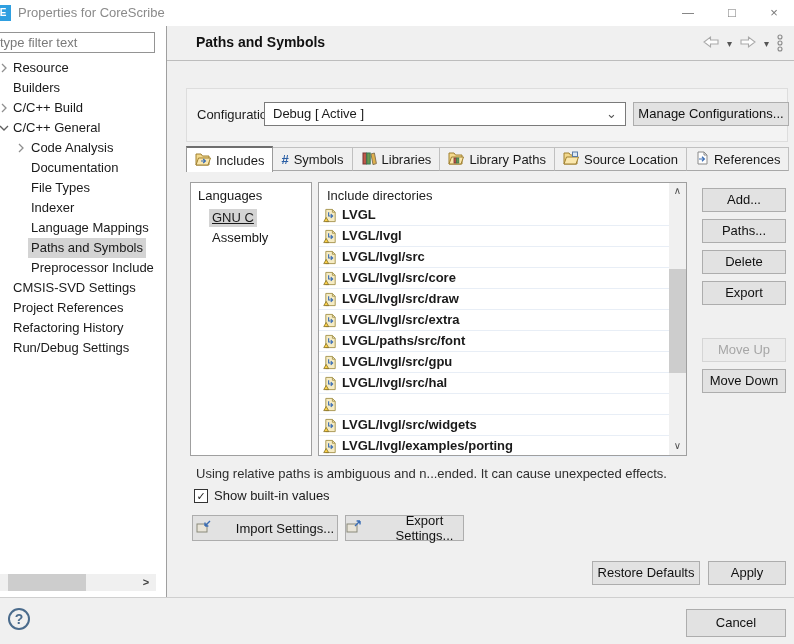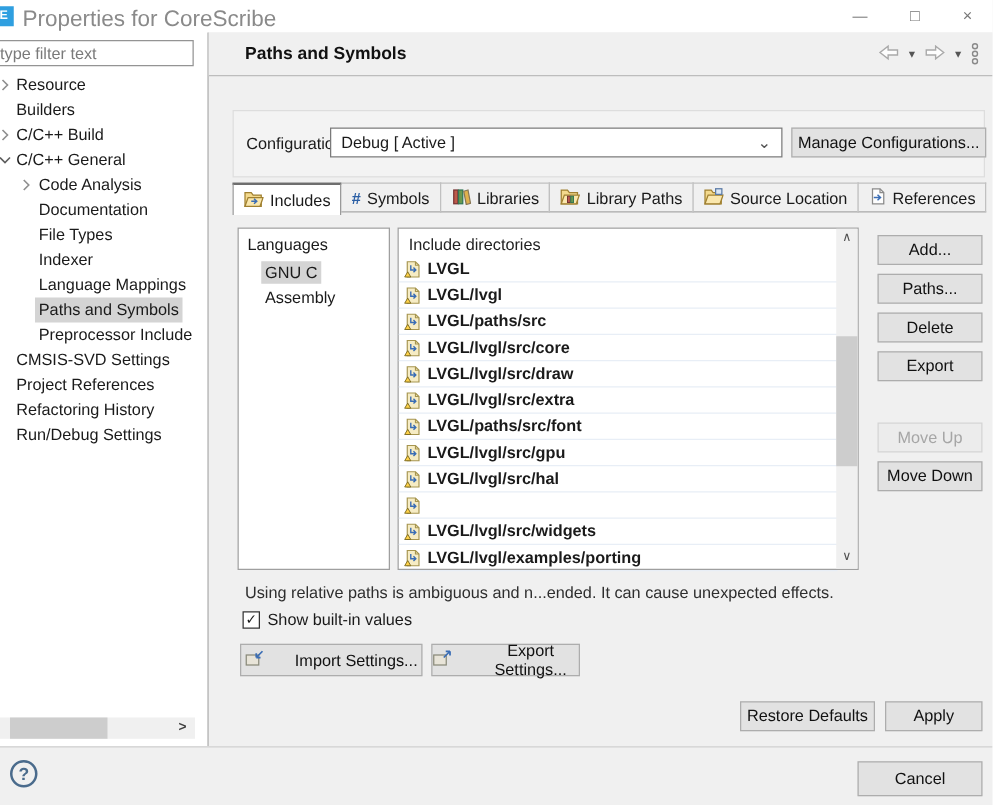--- a/index.html
+++ b/index.html
@@ -3,21 +3,21 @@
 <meta charset="utf-8">
 <style>
   * { margin:0; padding:0; box-sizing:border-box; }
   html,body { width:794px; height:644px; overflow:hidden; }
   body { font-family:"Liberation Sans", sans-serif; font-size:13px; color:#1a1a1a; background:#fff; position:relative; }
   .win { position:absolute; inset:0; background:#fff; }
 
   
   .titlebar { position:absolute; left:0; top:0; width:794px; height:26px; background:#fff; }
   .app-icon { position:absolute; left:-5px; top:5px; width:16px; height:16px; background:#2f9fe0; color:#fff; font-size:10px; font-weight:bold; text-align:center; line-height:16px; }
-  .title-text { position:absolute; left:18px; top:5px; color:#8a8a8a; font-size:18px; }
+  .title-text { position:absolute; left:18px; top:5px; color:#8a8a8a; font-size:13px; }
   .win-btn { position:absolute; top:0; width:40px; height:26px; text-align:center; line-height:26px; color:#777; font-size:12px; }
   .win-btn.min { left:668px; }
   .win-btn.max { left:712px; font-size:13px; }
   .win-btn.close { left:754px; font-size:13px; }
 
   
   .sidebar { position:absolute; left:0; top:26px; width:166px; height:571px; background:#fff; overflow:hidden; }
   .v-divider { position:absolute; left:166px; top:26px; width:1px; height:571px; background:#9f9f9f; }
   .filter-input { position:absolute; left:-6px; top:6px; width:161px; height:21px; border:1px solid #949494; background:#fff; padding:0 5px; font-family:"Liberation Sans",sans-serif; font-size:13px; color:#444; }
   .filter-input::placeholder { color:#7a7a7a; opacity:1; }
@@ -45,21 +45,21 @@
   .dots svg { display:block; }
 
   .config-group { position:absolute; left:19px; top:62px; width:602px; height:54px; background:#f3f3f3; border:1px solid #dddddd; }
   .config-label { position:absolute; left:10px; top:18px; }
   .combo { position:absolute; left:77px; top:13px; width:362px; height:24px; background:#fff; border:1px solid #7a7a7a; line-height:22px; padding:0 8px; }
   .combo .chev { position:absolute; right:8px; top:0; color:#555; }
   .btn { background:#e2e2e2; border:1px solid #adadad; font-family:"Liberation Sans",sans-serif; font-size:13px; color:#111; text-align:center; cursor:default; }
   .manage-btn { position:absolute; left:446px; top:13px; width:156px; height:24px; line-height:22px; }
 
   
-  .tabs { position:absolute; left:19px; top:120px; height:26px; display:flex; align-items:flex-start; }
+  .tabs { position:absolute; left:19px; top:120px; height:26px; display:flex; align-items:center; }
   .tab { height:24px; display:flex; align-items:center; gap:5px; padding:0 8px; background:#f0f0f0; border:1px solid #c0c0c0; border-bottom:1px solid #a8a8a8; margin-right:-1px; white-space:nowrap; }
   .tab.selected { height:26px; background:#fff; border:1px solid #9a9a9a; border-top:2px solid #6e6e6e; border-bottom:none; z-index:2; }
   .tab .hash { color:#2b5fa5; font-weight:bold; font-size:13px; }
 
   
   .lang-box { position:absolute; left:23px; top:156px; width:122px; height:274px; background:#fff; border:1px solid #9f9f9f; }
   .lang-header { position:absolute; left:7px; top:5px; }
   .lang-item { position:absolute; left:18px; height:18px; line-height:18px; padding:0 3px; }
   .lang-item.sel { background:#d4d4d4; }
 
@@ -306,21 +306,21 @@
             <path d="M9,1 v3 h3" fill="none" stroke="#8a8a8a"></path>
             <path d="M4,8 h5 M7,5.8 l2.4,2.2 -2.4,2.2" fill="none" stroke="#3a6db5" stroke-width="1.2"></path>
           </svg>
         </span>
         <span>References</span>
       </div>
     </div>
 
     <div class="lang-box">
       <div class="lang-header">Languages</div>
-      <div class="lang-item sel" style="top:26px;">GNU C</div>
+      <div class="lang-item sel" style="top:26px;text-decoration:underline;">GNU C</div>
       <div class="lang-item" style="top:46px;">Assembly</div>
     </div>
 
     <div class="inc-box">
       <div class="inc-header">Include directories</div>
       <div class="inc-rows">
 
           <div class="inc-row">
             <svg width="15" height="15" viewBox="0 0 16 16">
               <path d="M3,1.5 h7 l3,3 v10 H3 Z" fill="#f6ecc4" stroke="#a6954f"></path>
@@ -341,21 +341,21 @@
             <span>LVGL/lvgl</span>
           </div>
 
           <div class="inc-row">
             <svg width="15" height="15" viewBox="0 0 16 16">
               <path d="M3,1.5 h7 l3,3 v10 H3 Z" fill="#f6ecc4" stroke="#a6954f"></path>
               <path d="M10,1.5 v3 h3" fill="none" stroke="#a6954f"></path>
               <path d="M6,4.5 v4 h4 M8.3,6.5 l2,2 -2,2" fill="none" stroke="#3a6db5" stroke-width="1.2"></path>
               <path d="M0.8,14.5 l2.6,-4.4 2.6,4.4 Z" fill="#ffd24a" stroke="#7c6a1e" stroke-width="0.8"></path>
             </svg>
-            <span>LVGL/paths/src</span>
+            <span>LVGL/lvgl/src</span>
           </div>
 
           <div class="inc-row">
             <svg width="15" height="15" viewBox="0 0 16 16">
               <path d="M3,1.5 h7 l3,3 v10 H3 Z" fill="#f6ecc4" stroke="#a6954f"></path>
               <path d="M10,1.5 v3 h3" fill="none" stroke="#a6954f"></path>
               <path d="M6,4.5 v4 h4 M8.3,6.5 l2,2 -2,2" fill="none" stroke="#3a6db5" stroke-width="1.2"></path>
               <path d="M0.8,14.5 l2.6,-4.4 2.6,4.4 Z" fill="#ffd24a" stroke="#7c6a1e" stroke-width="0.8"></path>
             </svg>
             <span>LVGL/lvgl/src/core</span>

